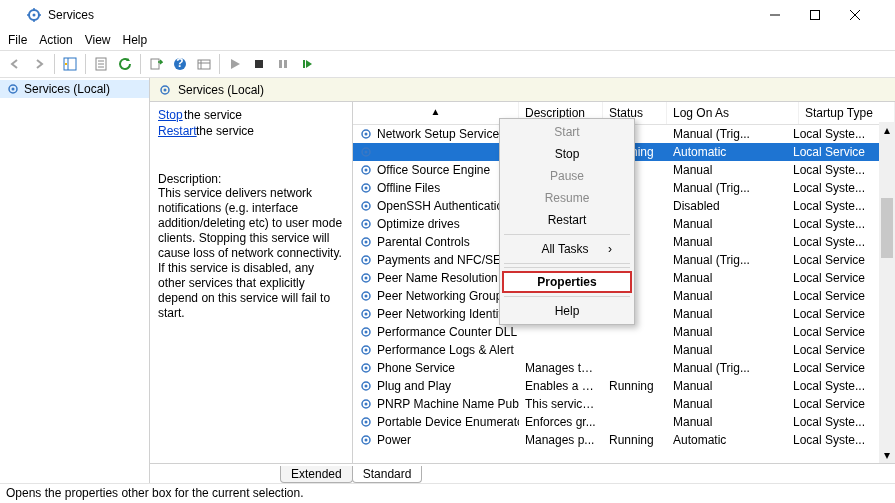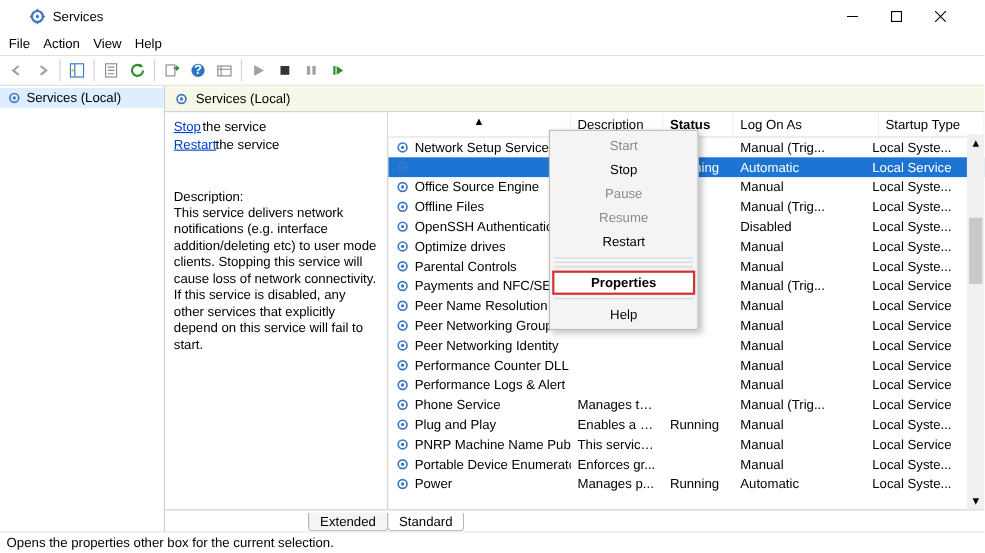--- a/index.html
+++ b/index.html
@@ -23,21 +23,21 @@
   .main { flex:1; display:flex; flex-direction:column; min-width:0;}
   .header { height:24px; background:#f7f7e8; border-bottom:1px solid #d0d0d0; display:flex; align-items:center; gap:6px; padding:0 8px;}
   .body { flex:1; display:flex; min-height:0; border-top: none;}
   .details { width:202px; padding:6px 8px; }
   .details .svc-name { font-weight:bold; margin-bottom:10px;}
   .details a { color:#0040d0; text-decoration:underline; cursor:pointer; display:block;}
   .details .dlabel { margin-top:20px; }
   .grid { flex:1; min-width:0; display:flex; flex-direction:column; border-left:1px solid #d0d0d0; position:relative;}
   .ghead { display:flex; border-bottom:1px solid #e0e0e0; background:#fff; }
   .ghead .col { padding:4px 6px; border-right:1px solid #f0f0f0; white-space:nowrap; overflow:hidden;}
-  .col.n { width:166px; } .col.d { width:84px;} .col.s { width:64px;font-weight:bold;} .col.t { width:96px;} .col.l { flex:1; }
+  .col.n { width:166px; } .col.d { width:84px;} .col.s { width:64px;} .col.t { width:96px;} .col.l { flex:1; }
   .ghead .col.n { display:flex; justify-content:center;}
   .rows { flex:1; overflow:hidden;}
   .row { display:flex; height:18px; align-items:center; white-space:nowrap;}
   .row .cell { overflow:hidden; text-overflow:ellipsis; padding:0 6px; white-space:nowrap;}
   .row .cell.n { width:166px; display:flex; align-items:center; gap:4px;} 
   .row .cell.d { width:84px;} .row .cell.s { width:64px;} .row .cell.t { width:96px;} .row .cell.l { flex:1;text-align:center;}
   .row.sel { background:#1e74d2; color:#fff;}
   .row.sel .cell.n .svclabel { background:#000; color:#000; width:100%; }
   .tabs { height:20px; display:flex; align-items:flex-end; padding-left:130px; font-size:11px; border-top:1px solid #d0d0d0;}
   .tab { border:1px solid #b0b0b0; border-top:none; border-radius:0 0 4px 4px; padding:1px 10px; margin-right:-1px; background:#fff;}
@@ -456,20 +456,21 @@
             </div>
           </div>
 
         <div class="ctx">
           <div class="item disabled">Start</div>
           <div class="item">Stop</div>
           <div class="item disabled">Pause</div>
           <div class="item disabled">Resume</div>
           <div class="item">Restart</div>
           <div class="divider"></div>
+          <div class="item flyout">All Tasks</div>
           <div class="divider"></div>
           <div class="divider"></div>
           <div class="item hl"><b>Properties</b></div>
           <div class="divider"></div>
           <div class="item">Help</div>
         </div>
 
         <div class="scrollbar">
           <div class="arrow">▴</div>
           <div class="track">

